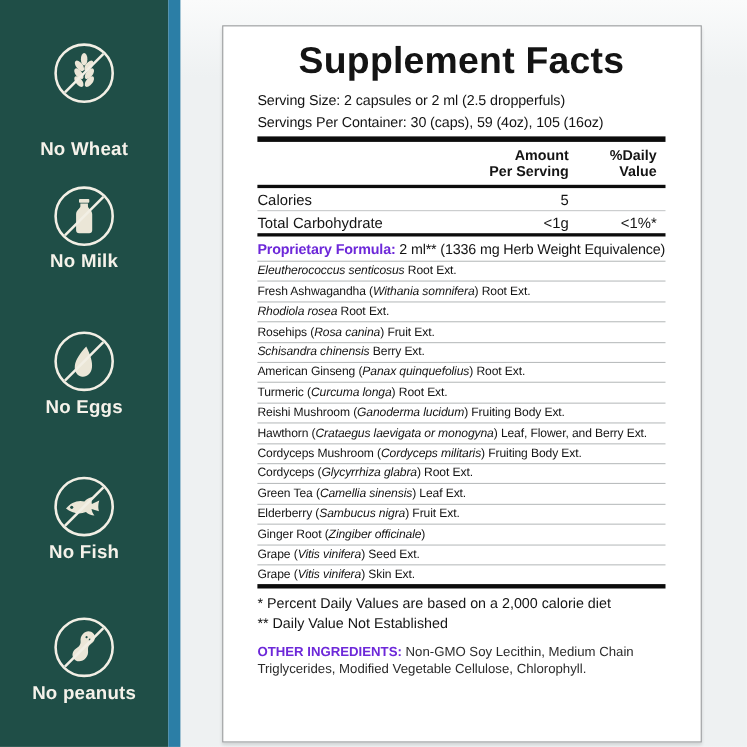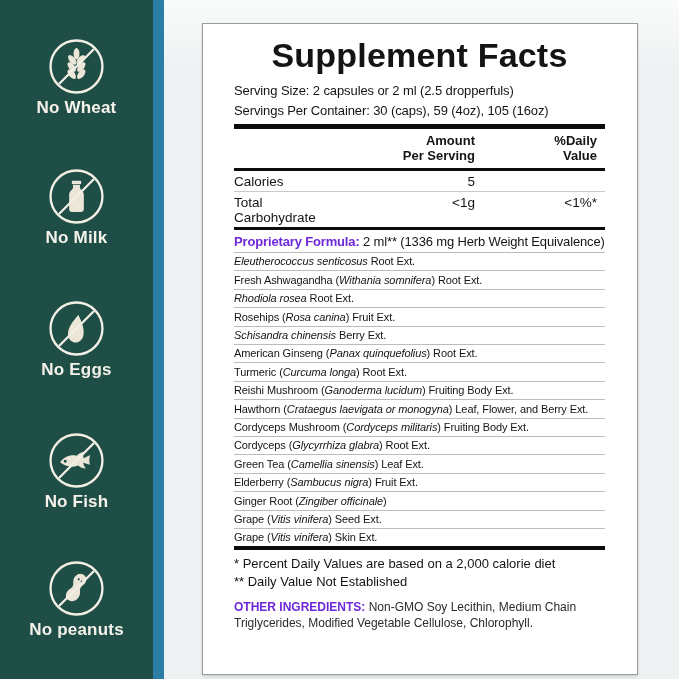--- a/index.html
+++ b/index.html
@@ -18,42 +18,42 @@
   .panel{
     position:absolute;left:202px;top:23px;width:436px;height:652px;box-sizing:border-box;
     background:#ffffff;border:1px solid #97999b;padding:8px 32px 0 31px;color:#141414;
     box-shadow:0 2px 3px rgba(0,0,0,.12);overflow:hidden;
   }
   .title{font-size:34px;font-weight:700;text-align:center;letter-spacing:.2px;margin:4px 0 6px;white-space:nowrap;}
   .serv{font-size:13px;letter-spacing:-.1px;line-height:1.5;}
   .bar5{height:5px;background:#0c0c0c;margin-top:4px;}
   .bar3{height:3px;background:#0c0c0c;}
   .bar4{height:4px;background:#0c0c0c;}
-  .cols, .nrow{display:grid;grid-template-columns:1fr 92px 80px;padding-right:8px;gap:42px;}
+  .cols, .nrow{display:grid;grid-template-columns:1fr 92px 80px;padding-right:8px;}
   .cols{padding-top:5px;padding-bottom:4px;}
   .hdr{font-size:13px;font-weight:700;line-height:1.15;text-align:right;white-space:pre-line;}
   .nrow{font-size:13.5px;padding-top:3px;padding-bottom:2px;}
   .nrow .amt,.nrow .dv{text-align:right;}
   .thinline{height:0;border-bottom:1px solid #c7c9ca;}
   .prop{font-size:13px;letter-spacing:-.15px;padding:4px 0 3px;border-bottom:1px solid #babdbe;white-space:nowrap;}
   .prop .b{font-weight:700;}
   .ing{font-size:11px;letter-spacing:-.1px;line-height:1.22;padding:2.5px 0 1.5px;
        border-bottom:1px solid #babdbe;padding-left:12px;text-indent:-12px;}
   .it{font-style:italic;}
   .fn{font-size:13px;line-height:1.32;margin-top:5px;}
   .oi{font-size:12px;line-height:1.32;margin-top:10px;color:#2b2b2b;}
   .b{font-weight:700;color:#6d28d9;}
 </style>
 </head>
 <body>
 
 <div class="sidebar"></div>
 <div class="stripe"></div>
 
-<div class="badge" style="top:38px;">
+<div class="badge" style="top:38px;gap:28px;">
   <svg width="57" height="57" viewBox="0 0 56 56">
     <g fill="#ebe6d7">
       <ellipse cx="28" cy="15.5" rx="2.9" ry="5.6"></ellipse>
       <ellipse cx="23.8" cy="21.5" rx="2.9" ry="5.6" transform="rotate(-38 23.8 21.5)"></ellipse>
       <ellipse cx="32.2" cy="21.5" rx="2.9" ry="5.6" transform="rotate(38 32.2 21.5)"></ellipse>
       <ellipse cx="23.3" cy="28.5" rx="2.9" ry="5.6" transform="rotate(-38 23.3 28.5)"></ellipse>
       <ellipse cx="32.7" cy="28.5" rx="2.9" ry="5.6" transform="rotate(38 32.7 28.5)"></ellipse>
       <ellipse cx="23.3" cy="35.5" rx="2.9" ry="5.6" transform="rotate(-38 23.3 35.5)"></ellipse>
       <ellipse cx="32.7" cy="35.5" rx="2.9" ry="5.6" transform="rotate(38 32.7 35.5)"></ellipse>
     </g>

